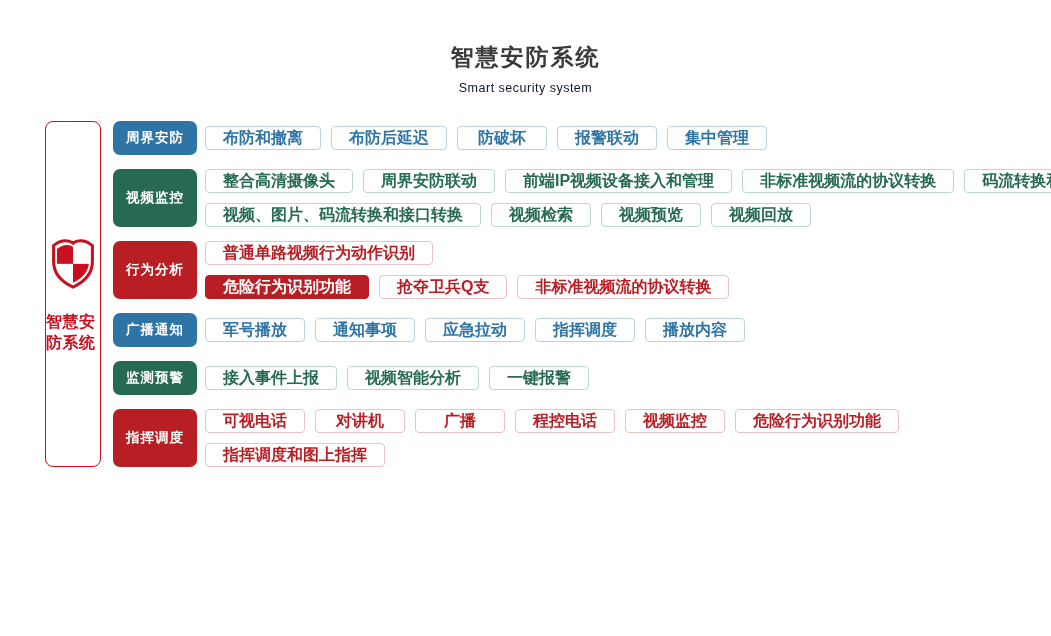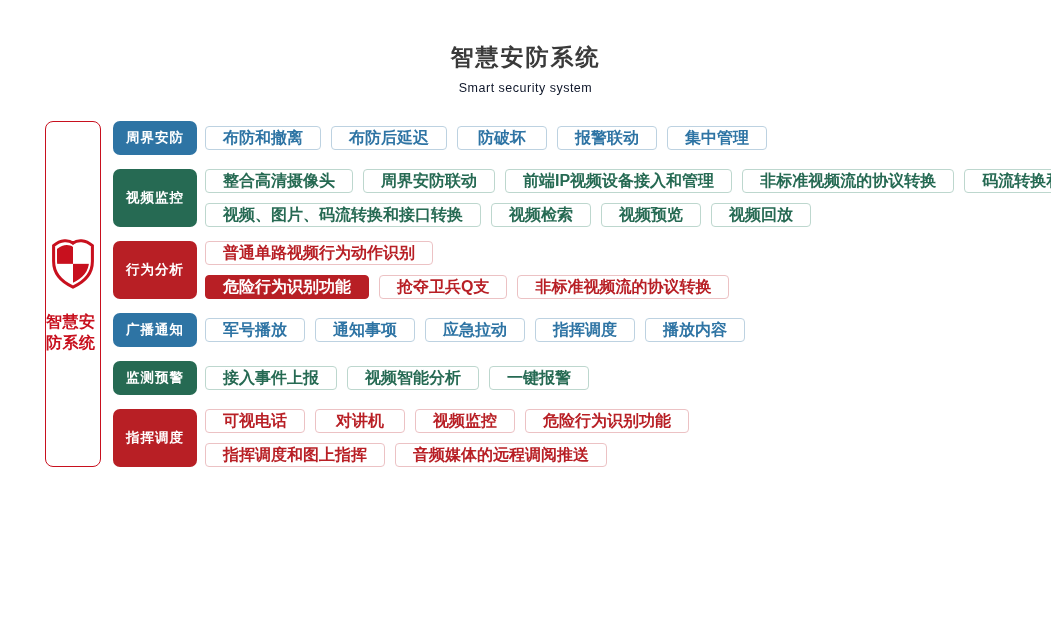--- a/index.html
+++ b/index.html
@@ -134,23 +134,24 @@
             <div class="chip">一键报警</div>
           </div>
         </div>
       </div>
       <div class="section" style="--c: #b81f25; --bc: #ecc2c4;">
         <div class="sec-header">指挥调度</div>
         <div class="rows">
           <div class="row">
             <div class="chip">可视电话</div>
             <div class="chip">对讲机</div>
+            <div class="chip">广播</div>
+            <div class="chip">程控电话</div>
             <div class="chip">视频监控</div>
             <div class="chip">危险行为识别功能</div>
           </div>
           <div class="row">
             <div class="chip">指挥调度和图上指挥</div>
-            <div class="chip">音频媒体的远程调阅推送</div>
           </div>
         </div>
       </div>
     </div>
 </div>
 
 </body></html>

